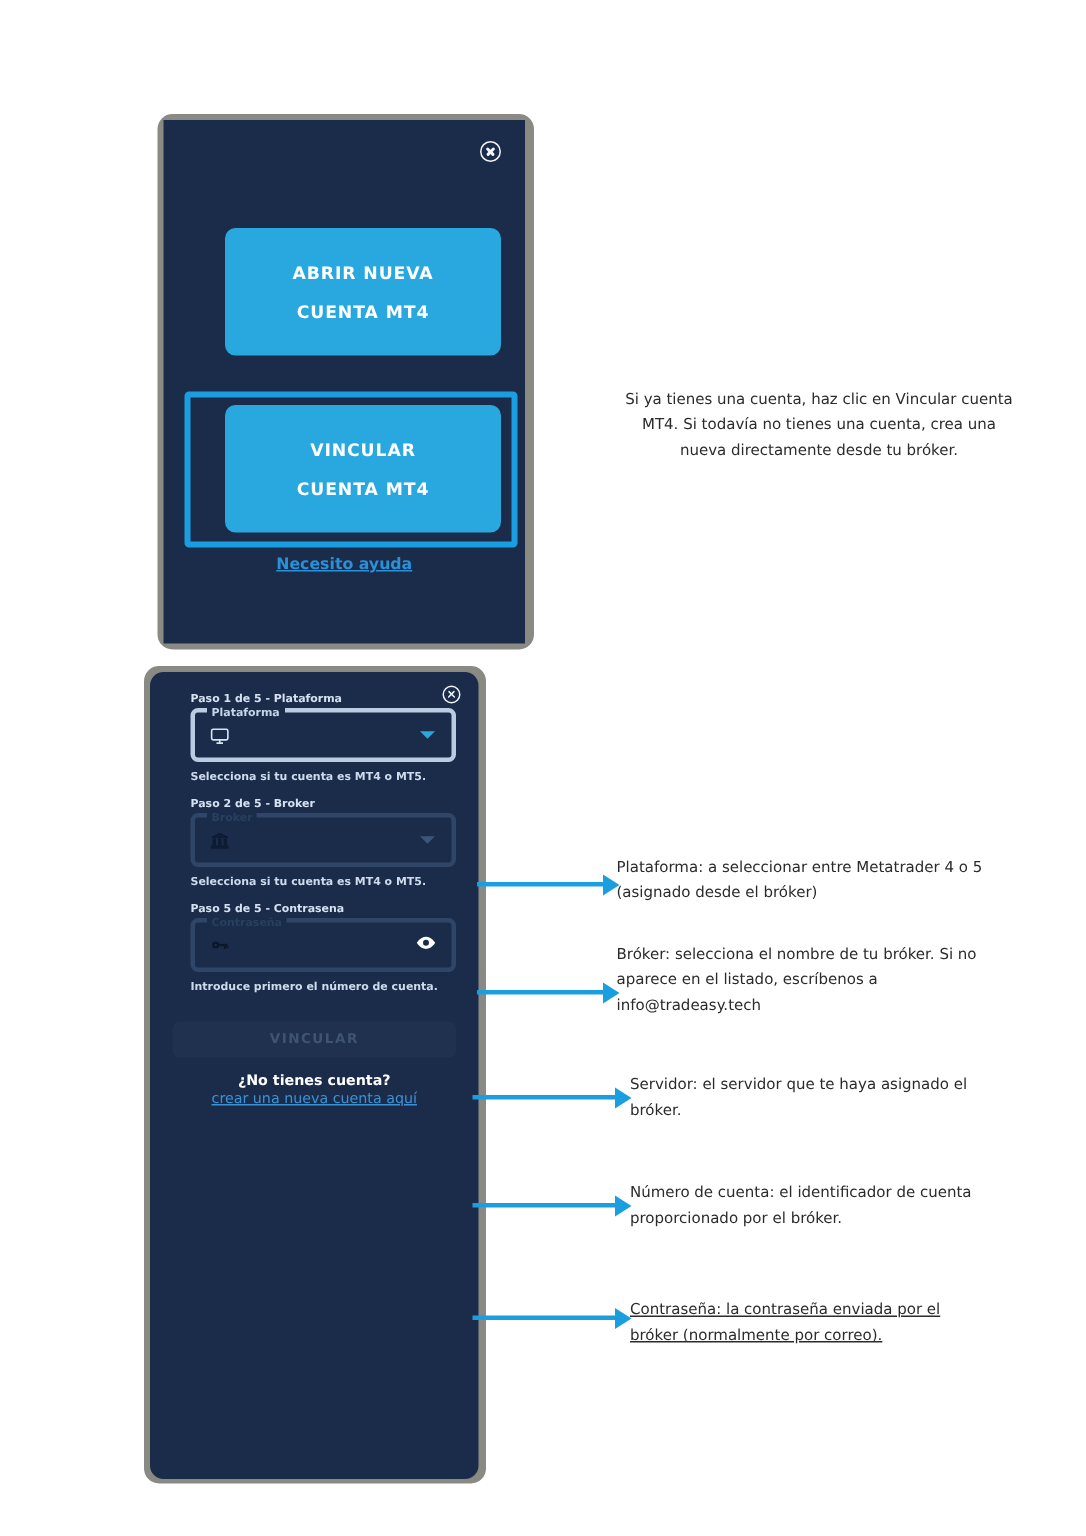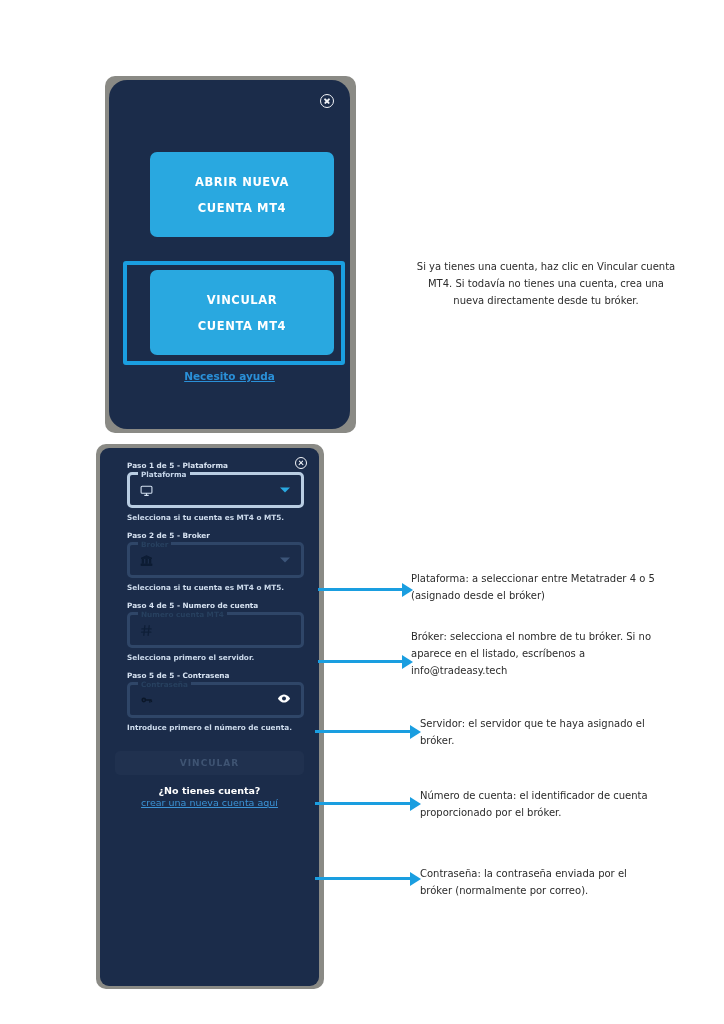--- a/index.html
+++ b/index.html
@@ -28,21 +28,21 @@
     width: 251px;
     height: 357px;
     padding: 4px 6px 4px 4px;
   }
   #panel-one {
     position: relative;
     left: 0; top: 0;
     width: 100%;
     height: 100%;
     background: #1b2c4a;
-    border-radius: 18px;
+    border-radius: 0;
   }
   .close-btn {
     position: absolute;
     width: 14px;
     height: 14px;
     border: 1.6px solid #f2f4f8;
     border-radius: 50%;
     box-sizing: border-box;
     cursor: pointer;
   }
@@ -271,21 +271,21 @@
     left: 412px;
     top: 258px;
     width: 268px;
     text-align: center;
   }
   .anno-right { text-align: left; }
   #anno-plataforma { left: 411px; top: 570px; width: 250px; }
   #anno-broker     { left: 411px; top: 628px; width: 252px; }
   #anno-servidor   { left: 420px; top: 715px; width: 230px; }
   #anno-cuenta     { left: 420px; top: 787px; width: 230px; }
-  #anno-password   { left: 420px; top: 865px; width: 235px; }
+  #anno-password   { left: 420px; top: 865px; width: 235px; text-decoration: underline; }
 
   .arrow {
     position: absolute;
     height: 3px;
     background: #1a9ee0;
   }
   .arrow::after {
     content: "";
     position: absolute;
     right: -9px;
@@ -367,35 +367,20 @@
           </svg>
         </span>
         <span class="chevron dim"></span>
       </div>
       <div class="helper-text">Selecciona si tu cuenta es MT4 o MT5.</div>
     </div>
 
     
 
     
-    <div class="field-block">
-      <div class="step-label">Paso 4 de 5 - Numero de cuenta</div>
-      <div class="input-shell disabled">
-        <span class="float-label dim">Numero cuenta MT4</span>
-        <span class="field-icon">
-          <svg width="13" height="13" viewBox="0 0 24 24" fill="none" stroke="#0f1f38" stroke-width="2.4" stroke-linecap="round">
-            <line x1="9" y1="3" x2="7" y2="21"></line>
-            <line x1="17" y1="3" x2="15" y2="21"></line>
-            <line x1="3.5" y1="9" x2="20.5" y2="9"></line>
-            <line x1="3" y1="15" x2="20" y2="15"></line>
-          </svg>
-        </span>
-      </div>
-      <div class="helper-text">Selecciona primero el servidor.</div>
-    </div>
 
     
     <div class="field-block">
       <div class="step-label">Paso 5 de 5 - Contrasena</div>
       <div class="input-shell disabled">
         <span class="float-label dim">Contraseña</span>
         <span class="field-icon">
           <svg width="14" height="14" viewBox="0 0 24 24" fill="#0b1729">
             <circle cx="7" cy="12" r="4.4"></circle>
             <circle cx="7" cy="12" r="1.6" fill="#1b2c4a"></circle>

